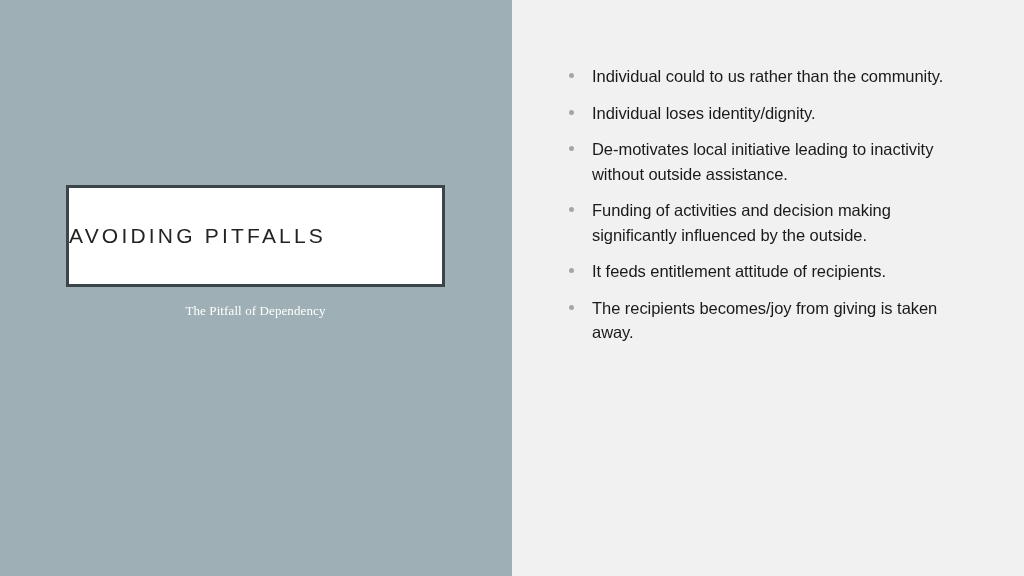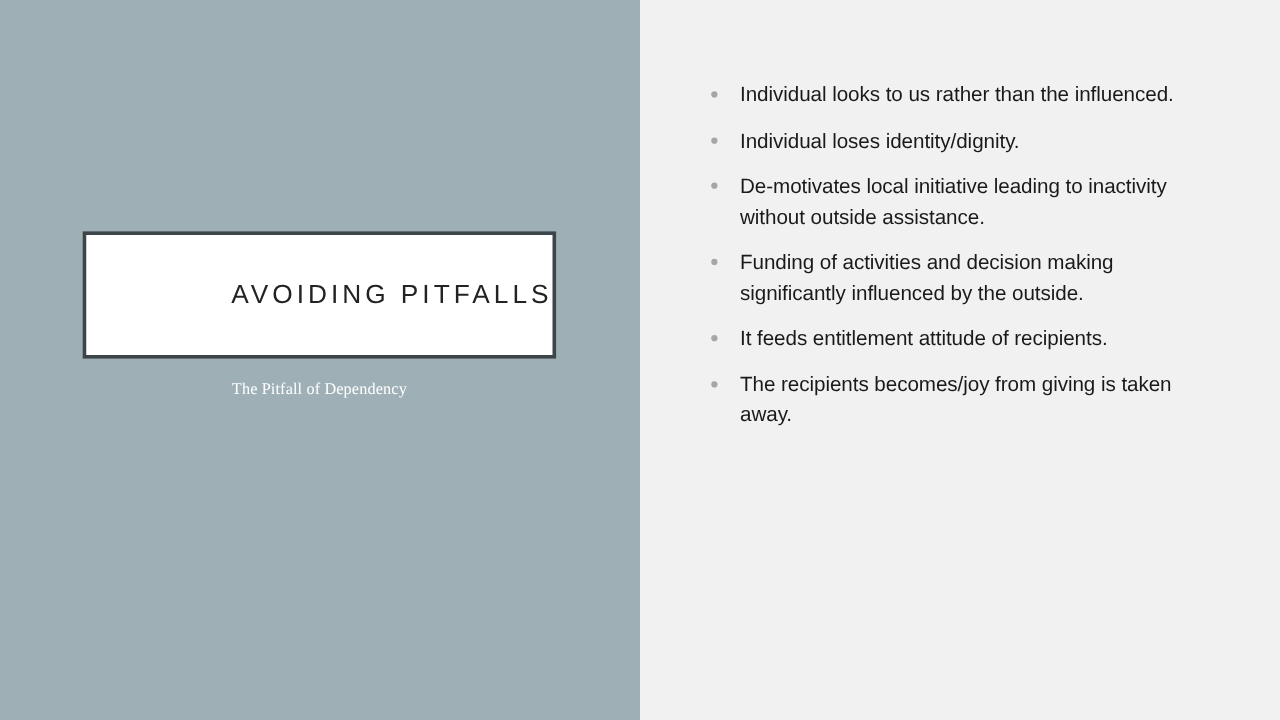--- a/index.html
+++ b/index.html
@@ -32,21 +32,21 @@
     position: absolute;
     left: 66px;
     top: 185px;
     width: 379px;
     height: 102px;
     box-sizing: border-box;
     background: #ffffff;
     border: 3px solid #3b454a;
     display: flex;
     align-items: center;
-    justify-content: flex-end;
+    justify-content: flex-start;
   }
   .title-text {
     font-family: "Liberation Sans", sans-serif;
     font-size: 21px;
     letter-spacing: 3.2px;
     color: #232323;
     font-weight: 400;
     white-space: nowrap;
     text-align: center;
   }
@@ -123,21 +123,21 @@
     <div class="subtitle">The Pitfall of Dependency</div>
 
   </div>
 
   <div class="right-panel">
 
     <ul class="bullet-list">
 
       <li class="bullet-item">
         <span class="bullet-dot"></span>
-        <span class="bullet-text">Individual looks to us rather than the influenced.</span>
+        <span class="bullet-text">Individual could to us rather than the community.</span>
       </li>
 
       <li class="bullet-item">
         <span class="bullet-dot"></span>
         <span class="bullet-text">Individual loses identity/dignity.</span>
       </li>
 
 
       <li class="bullet-item">
         <span class="bullet-dot"></span>

